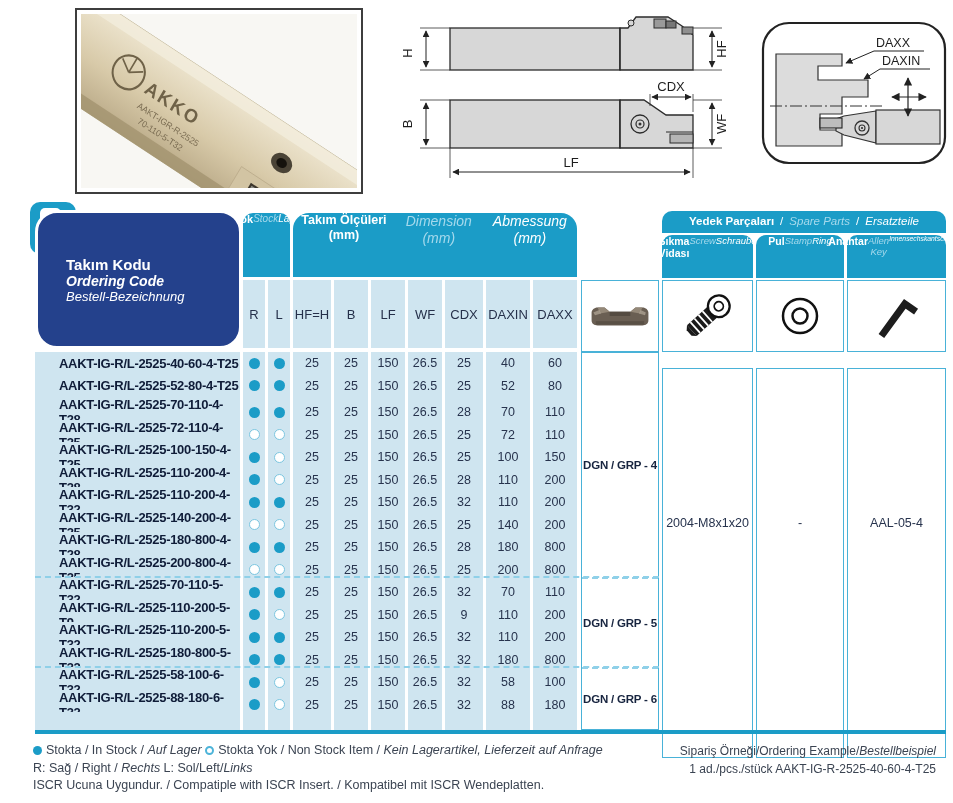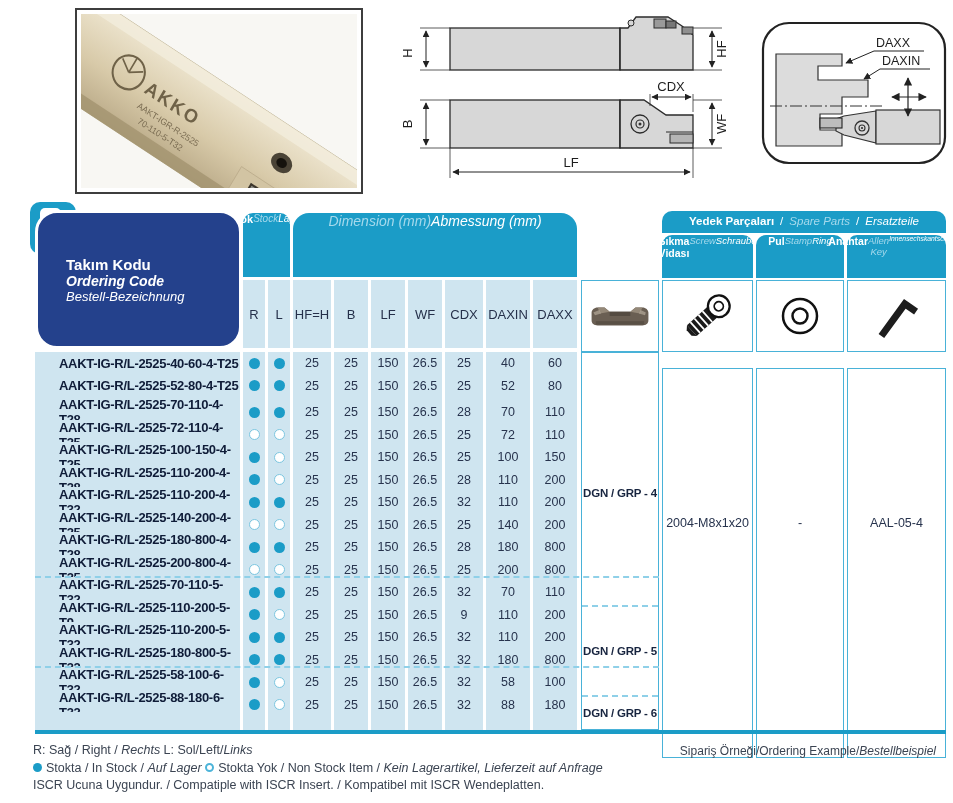--- a/index.html
+++ b/index.html
@@ -219,20 +219,21 @@
     <div class="t1">Takım Kodu</div>
     <div class="t2">Ordering Code</div>
     <div class="t3">Bestell-Bezeichnung</div>
   </div>
   <div class="teal" id="stok-hdr">
     <div class="tr">Stok</div>
     <div class="en">Stock</div>
     <div class="de">Lager</div>
   </div>
   <div class="teal" id="dims-hdr">
+    <div class="tr">Takım Ölçüleri (mm)</div>
     <div class="en">Dimension (mm)</div>
     <div class="de">Abmessung (mm)</div>
   </div>
   <div class="teal" id="spare-band">
     <span class="tr">Yedek Parçaları</span>
     <span>/</span>
     <span class="en">Spare Parts</span>
     <span>/</span>
     <span class="de">Ersatzteile</span>
   </div>
@@ -564,38 +565,39 @@
         <div class="cell"></div>
         <div class="cell"></div>
         <div class="cell"></div>
         <div class="cell"></div>
         <div class="cell"></div>
         <div class="cell"></div>
         <div class="cell"></div>
       </div>
     </div>
   <div id="insert-groups">
-      <div class="grp" style="height: 223.5px; margin-top: 28px;">DGN / GRP - 4</div>
+      <div class="grp" style="height: 223.5px;">DGN / GRP - 4</div>
       <div class="grp" style="height: 88px;">DGN / GRP - 5</div>
       <div class="grp" style="flex: 1 1 0%;">DGN / GRP - 6</div>
     </div>
   <div class="val-cell" id="screw-cell">
     <span>2004-M8x1x20</span>
   </div>
   <div class="val-cell" id="ring-cell">
     <span>-</span>
   </div>
   <div class="val-cell" id="key-cell">
     <span>AAL-05-4</span>
   </div>
   <div id="bottom-line"></div>
 
   <div id="footer-left">
+      <div><span class="dot filled"></span><span>Stokta / In Stock / </span><span class="it">Auf Lager</span><span>   </span><span class="dot empty"></span><span>Stokta Yok / Non Stock Item / </span><span class="it">Kein Lagerartikel, Lieferzeit auf Anfrage</span></div>
       <div><span>R: Sağ / Right / </span><span class="it">Rechts</span><span>    L: Sol/Left/</span><span class="it">Links</span></div>
-      <div><span class="dot filled"></span><span>Stokta / In Stock / </span><span class="it">Auf Lager</span><span>   </span><span class="dot empty"></span><span>Stokta Yok / Non Stock Item / </span><span class="it">Kein Lagerartikel, Lieferzeit auf Anfrage</span></div>
       <div><span>ISCR Ucuna Uygundur. / Compatiple with ISCR Insert. / Kompatibel mit ISCR Wendeplatten.</span></div>
     </div>
   <div id="footer-right">
       <div><span>Sipariş Örneği/Ordering Example/</span><span class="it">Bestellbeispiel</span></div>
+      <div>1 ad./pcs./stück AAKT-IG-R-2525-40-60-4-T25</div>
     </div>
 <div class="dashed-sep" style="top: 576px;"></div>
     <div class="dashed-sep" style="top: 666px;"></div>
   </div>
 
 </body></html>

